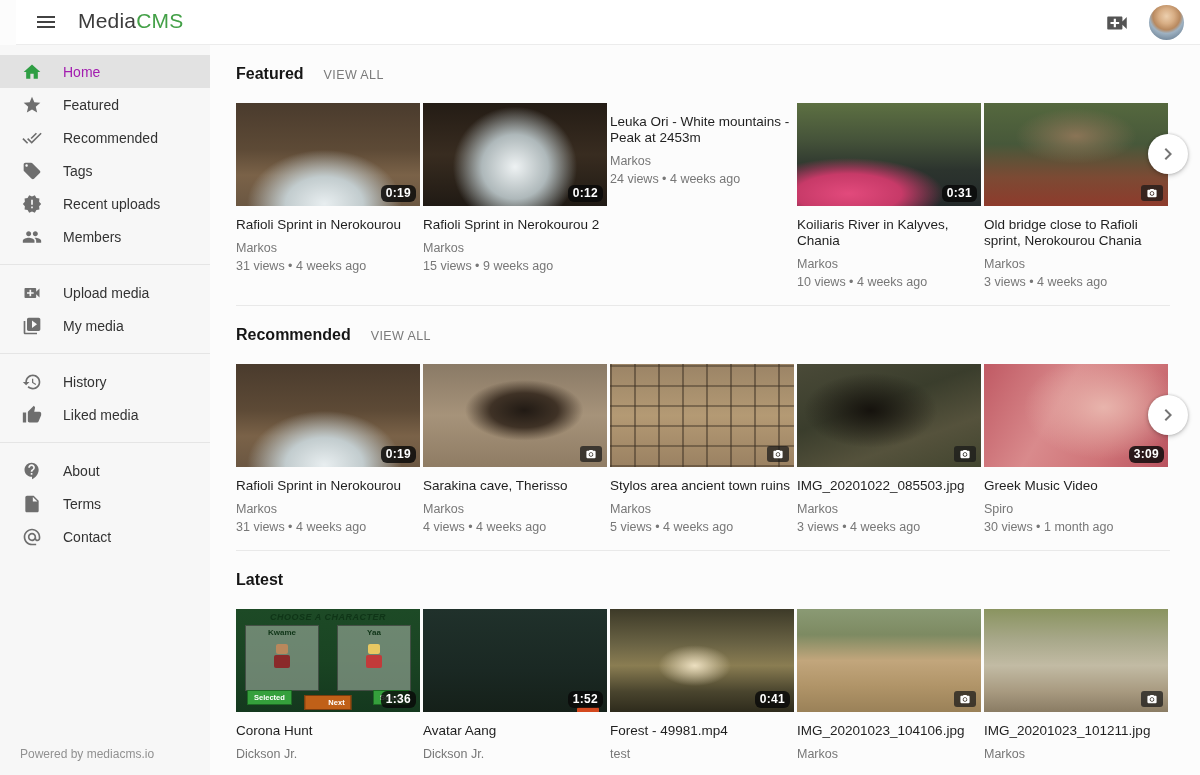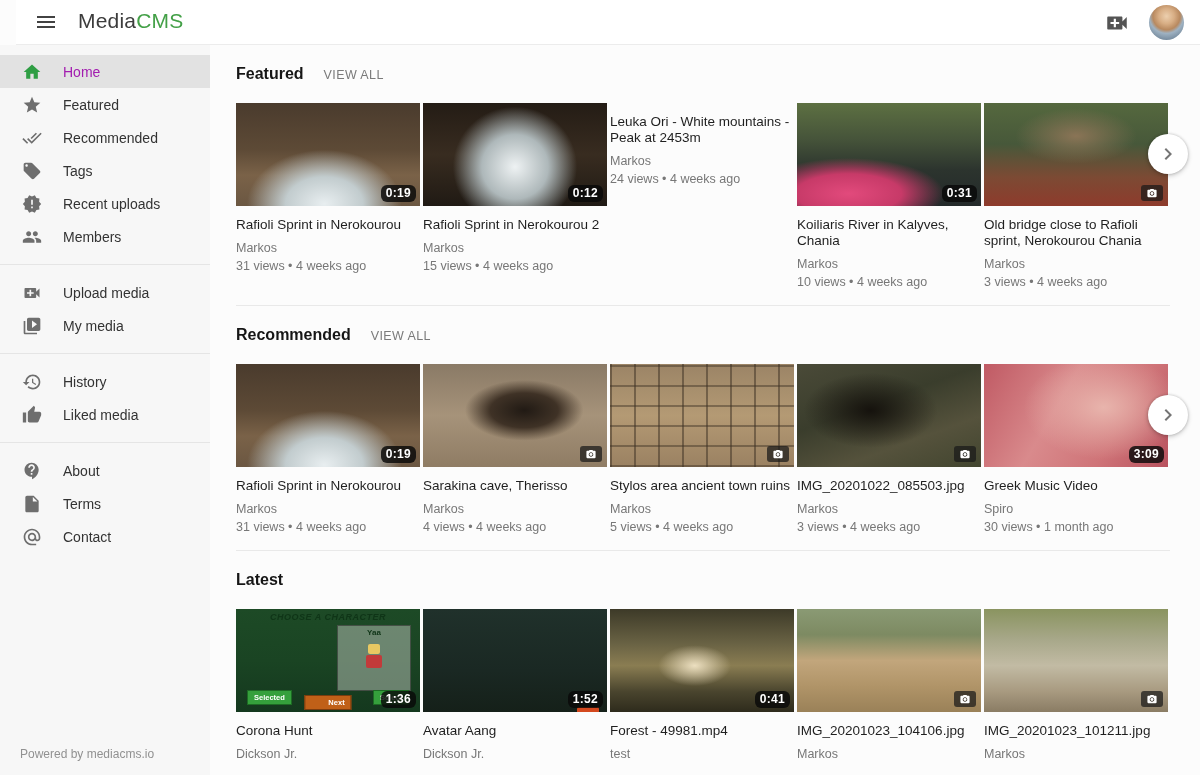--- a/index.html
+++ b/index.html
@@ -251,21 +251,21 @@
           <div class="card-title">Rafioli Sprint in Nerokourou</div>
           <div class="card-author">Markos</div>
           <div class="card-meta">31 views • 4 weeks ago</div>
         </div>
         <div class="card">
           <div class="thumb t-f2">
             <span class="dur">0:12</span>
           </div>
           <div class="card-title">Rafioli Sprint in Nerokourou 2</div>
           <div class="card-author">Markos</div>
-          <div class="card-meta">15 views • 4 weeks ago</div>
+          <div class="card-meta">15 views • 9 weeks ago</div>
         </div>
         <div class="card">
           <div class="card-title">Leuka Ori - White mountains - Peak at 2453m</div>
           <div class="card-author">Markos</div>
           <div class="card-meta">24 views • 4 weeks ago</div>
         </div>
         <div class="card">
           <div class="thumb t-f4">
             <span class="dur">0:31</span>
           </div>
@@ -364,20 +364,27 @@
     </div>
 
     <div class="section last">
       <div class="sec-head">
         <span class="sec-title">Latest</span>
       </div>
       <div class="row">
         <div class="card">
           <div class="thumb t-l1">
             <div class="g-head">CHOOSE A CHARACTER</div>
+            <div class="g-box g-left">
+              <div class="g-name">Kwame</div>
+              <div class="g-sprite">
+                  <div class="g-hd hd1"></div>
+                  <div class="g-bd bd1"></div>
+                </div>
+            </div>
             <div class="g-box g-right">
               <div class="g-name">Yaa</div>
               <div class="g-sprite">
                   <div class="g-hd hd2"></div>
                   <div class="g-bd bd2"></div>
                 </div>
             </div>
             <span class="g-btn g-selected">Selected</span>
             <span class="g-btn g-next">Next</span>
             <span class="g-btn g-select">Select</span>

